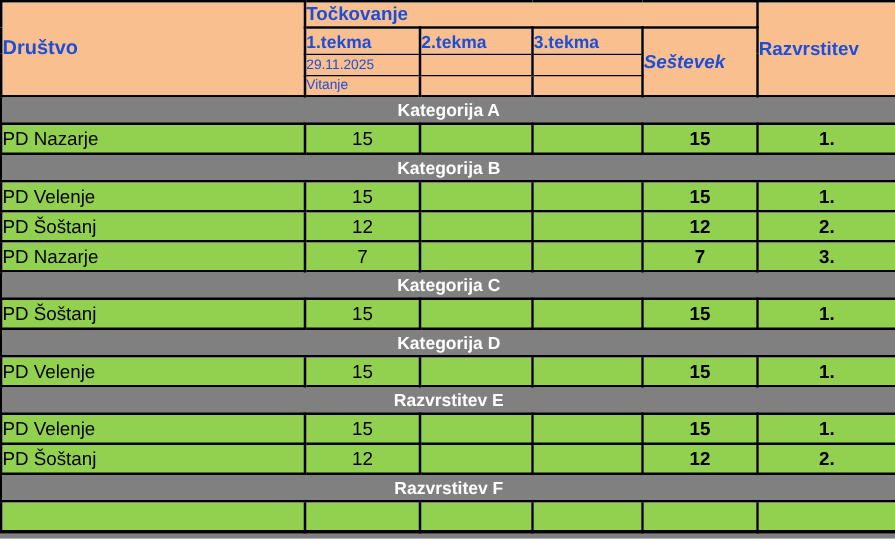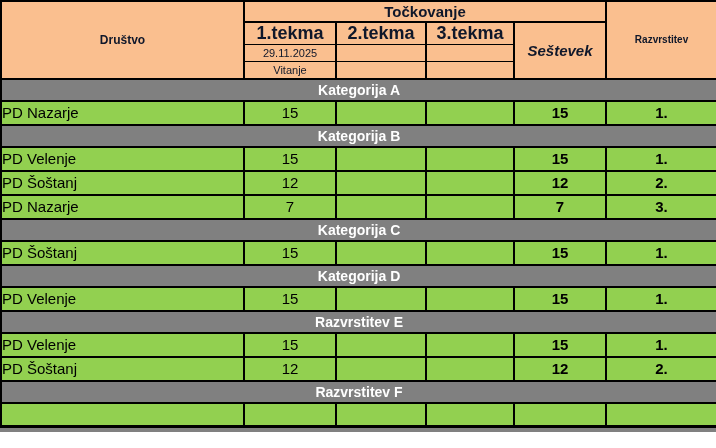--- a/index.html
+++ b/index.html
@@ -20,36 +20,36 @@
   }
   table.results td, table.results th {
     border: 2px solid var(--border, #000);
     overflow: hidden;
     white-space: nowrap;
     padding: 0;
   }
   
   thead th {
     background: var(--header-bg, #FABF8F);
-    color: #0f172a;
+    color: #1d4ed8;
     font-weight: bold;
-    text-align: center;
+    text-align: left;
     vertical-align: middle;
   }
   tr.hrow-1 { height: 21px; }
   tr.hrow-2 { height: 21px; }
   tr.hrow-3 { height: 17px; }
   tr.hrow-4 { height: 17px; }
-  .th-drustvo     { font-size: 12px; }
+  .th-drustvo     { font-size: 16px; }
   .th-tockovanje  { font-size: 15px; }
-  .th-tekma       { font-size: 18px; border-bottom-width: 1px !important; }
+  .th-tekma       { font-size: 14px; border-bottom-width: 1px !important; }
   .th-sub         { font-size: 11px; font-weight: normal;
                     border-top-width: 1px !important; border-bottom-width: 1px !important; }
   .th-sestevek    { font-size: 15px; border-top-width: 1px !important; font-style: italic; }
-  .th-razvrstitev { font-size: 10px; }
+  .th-razvrstitev { font-size: 15px; }
   
   tr.category-row { height: 22px; margin-left: 41px; }
   tr.category-row td {
     background: var(--category-bg, #808080);
     color: var(--category-text, #fff);
     font-size: 14px;
     font-weight: bold;
     text-align: center;
     vertical-align: middle;
   }

